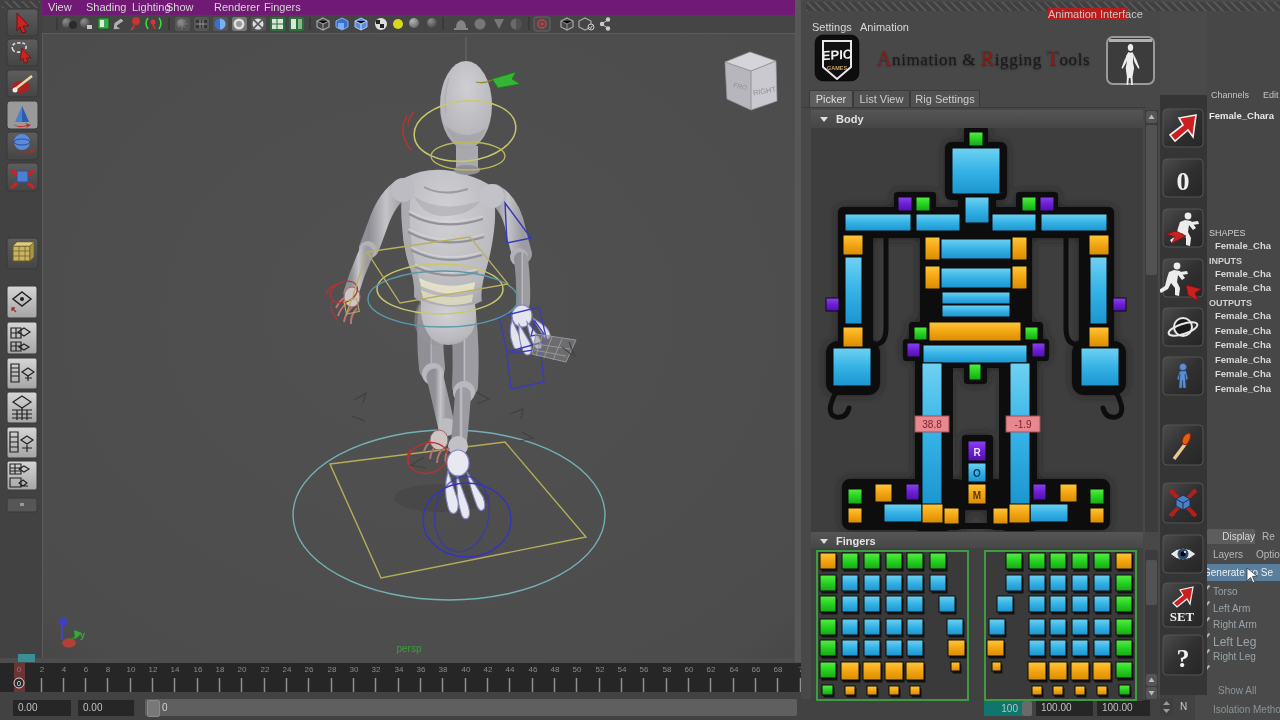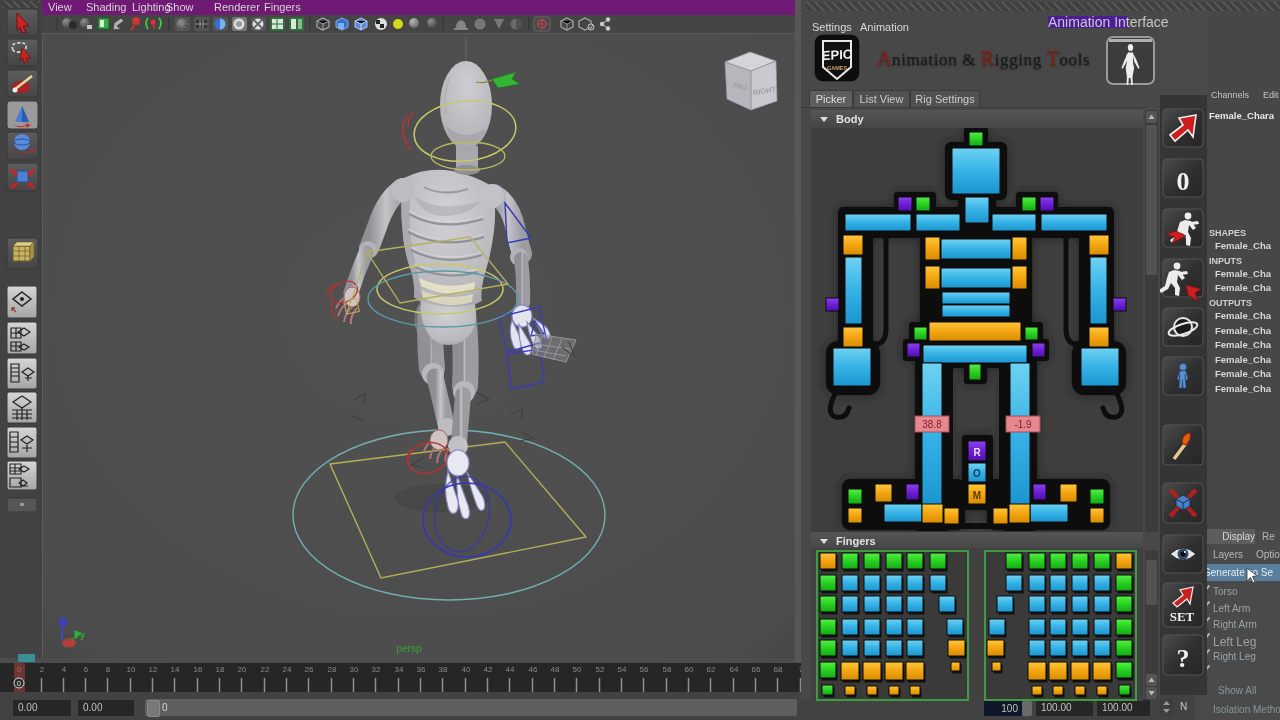--- a/index.html
+++ b/index.html
@@ -12,21 +12,21 @@
 #vpmenus span{position:absolute;top:1px}
 #iconrow{left:42px;top:15px;width:753px;height:18px;background:#454545}
 #view3d{left:42px;top:33px;width:752px;height:625px;background:#4f4f4f;border:1px solid #5c5c5c;border-bottom-color:#444}
 
 #timeline{left:0;top:663px;width:812px;height:29px;background:#262626}
 #botstrip{left:0;top:692px;width:1280px;height:28px;background:#424242}
 .numfield{position:absolute;top:700px;height:16px;background:#262626;color:#c0c0c0;font-size:10px;line-height:16px;padding-left:5px}
 
 #artpanel{left:801px;top:0;width:359px;height:699px;background:#484848}
 #arttop{left:806px;top:2px;width:474px;height:9px}
-#arttitle{left:1048px;top:16px;width:80px;height:12px;background:#4c1d95;color:#c8c8c8;font-size:14px;text-align:center;line-height:12px}
+#arttitle{left:1048px;top:8px;width:80px;height:12px;background:#b91c1c;color:#c8c8c8;font-size:11px;text-align:center;line-height:12px}
 .tab{position:absolute;top:90px;height:17px;background:#515151;border:1px solid #3a3a3a;border-bottom:none;color:#cccccc;font-size:11px;text-align:center;line-height:17px;border-radius:2px 2px 0 0}
 .sechdr{position:absolute;left:811px;width:332px;height:18px;background:linear-gradient(#555,#464646);color:#e2e2e2;font-size:11px;font-weight:bold;line-height:18px}
 .sechdr .arr{display:inline-block;margin:0 8px 1px 9px;width:0;height:0;border-left:4px solid transparent;border-right:4px solid transparent;border-top:5px solid #ddd;vertical-align:middle}
 
 #rtoolcol{left:1160px;top:95px;width:47px;height:600px;background:#353535}
 
 #chanbox{left:1207px;top:12px;width:73px;height:518px;background:#474747;color:#cccccc;font-size:10px}
 #disppanel{left:1195px;top:530px;width:85px;height:190px;background:#4a4a4a;color:#aeb8be;font-size:10px}
 </style></head>
 <body>
@@ -430,21 +430,21 @@
  <circle cx="19" cy="20" r="5" fill="#2a2a2a" stroke="#d8d8d8" stroke-width="1"></circle>
  <text x="19" y="23" fill="#fff" font-size="7" text-anchor="middle" font-family="Liberation Sans">0</text>
 </svg>
 </div>
 <div class="abs" id="botstrip"></div>
 <div class="numfield" style="left:13px;width:53px">0.00</div>
 <div class="numfield" style="left:78px;width:51px">0.00</div>
 <div class="abs" style="left:145px;top:699px;width:652px;height:17px;background:#5f5f5f;border-radius:2px"></div>
 <div class="abs" style="left:147px;top:700px;width:11px;height:15px;background:#787878;border:1px solid #8a8a8a;border-radius:2px"></div>
 <div class="abs" style="left:162px;top:702px;color:#d0d0d0;font-size:10px">0</div>
-<div class="abs" style="left:984px;top:701px;width:34px;height:15px;background:#0f172a;color:#c0c0c0;font-size:10px;line-height:15px;text-align:right;padding-right:4px">100</div>
+<div class="abs" style="left:984px;top:701px;width:34px;height:15px;background:#0f766e;color:#c0c0c0;font-size:10px;line-height:15px;text-align:right;padding-right:4px">100</div>
 <div class="abs" style="left:1022px;top:701px;width:10px;height:15px;background:#6a6a6a;border-radius:2px"></div>
 <div class="numfield" style="left:1036px;width:52px">100.00</div>
 <div class="numfield" style="left:1097px;width:48px">100.00</div>
 <div class="abs" style="left:1160px;top:698px;width:13px;height:18px;background:#3e3e3e;border-radius:2px"></div>
 <svg class="abs" style="left:1160px;top:698px" width="13" height="18">
     <path d="M3 7 l3.5 -4 l3.5 4 Z M3 11 l3.5 4 l3.5 -4 Z" fill="#9a9a9a"></path>
   </svg>
 <div class="abs" style="left:1180px;top:701px;color:#c8c8c8;font-size:10px">N</div>
 
 <div class="abs" style="left:795px;top:0;width:6px;height:662px;background:#575757"></div>
@@ -793,21 +793,21 @@
   </svg>
 <div class="abs" style="left:1146px;top:687px;width:11px;height:12px;background:#555;border-radius:2px"></div>
 <svg class="abs" style="left:1146px;top:687px" width="11" height="12">
     <path d="M2.5 4 l3 4.5 l3 -4.5 Z" fill="#bbb"></path>
   </svg>
 
 <div class="abs" id="chanbox"></div>
 <div class="abs" style="left:1211px;top:90px;color:#c4c4c4;font-size:9px">Channels</div>
 <div class="abs" style="left:1263px;top:90px;color:#c4c4c4;font-size:9px">Edit</div>
 <div class="abs" style="left:1209px;top:110px;color:#e8e8e8;font-size:9.5px;font-weight:bold">Female_Chara</div>
-<div class="abs" style="left:1209px;top:228px;color:#d0d0d0;font-size:9px;font-weight:bold">SHAPES</div>
+<div class="abs" style="left:1209px;top:228px;color:#d0d0d0;font-size:9px;font-weight:normal">SHAPES</div>
 <div class="abs" style="left:1215px;top:240px;color:#d8d8d8;font-size:9.5px;font-weight:bold">Female_Cha</div>
 <div class="abs" style="left:1209px;top:256px;color:#d0d0d0;font-size:9px;font-weight:bold">INPUTS</div>
 <div class="abs" style="left:1215px;top:268px;color:#d8d8d8;font-size:9.5px;font-weight:bold">Female_Cha</div>
 <div class="abs" style="left:1215px;top:282px;color:#d8d8d8;font-size:9.5px;font-weight:bold">Female_Cha</div>
 <div class="abs" style="left:1209px;top:298px;color:#d0d0d0;font-size:9px;font-weight:bold">OUTPUTS</div>
 <div class="abs" style="left:1215px;top:310px;color:#d8d8d8;font-size:9.5px;font-weight:bold">Female_Cha</div>
 <div class="abs" style="left:1215px;top:325px;color:#d8d8d8;font-size:9.5px;font-weight:bold">Female_Cha</div>
 <div class="abs" style="left:1215px;top:339px;color:#d8d8d8;font-size:9.5px;font-weight:bold">Female_Cha</div>
 <div class="abs" style="left:1215px;top:354px;color:#d8d8d8;font-size:9.5px;font-weight:bold">Female_Cha</div>
 <div class="abs" style="left:1215px;top:368px;color:#d8d8d8;font-size:9.5px;font-weight:bold">Female_Cha</div>

